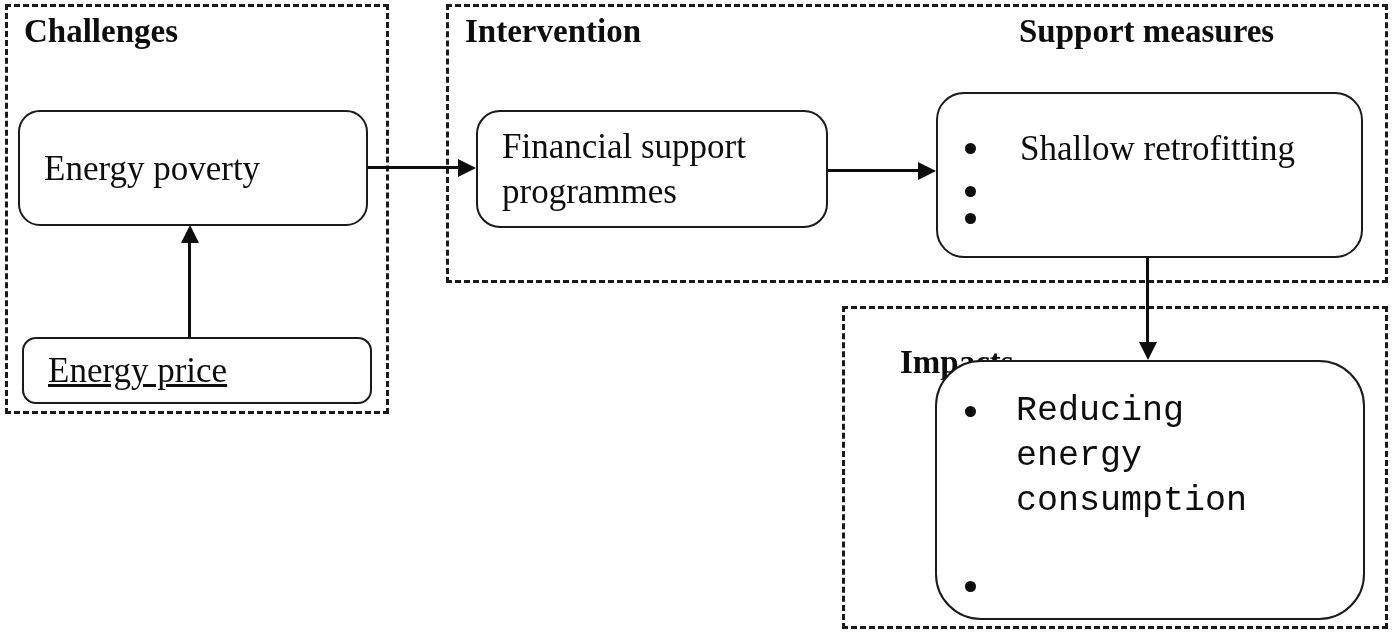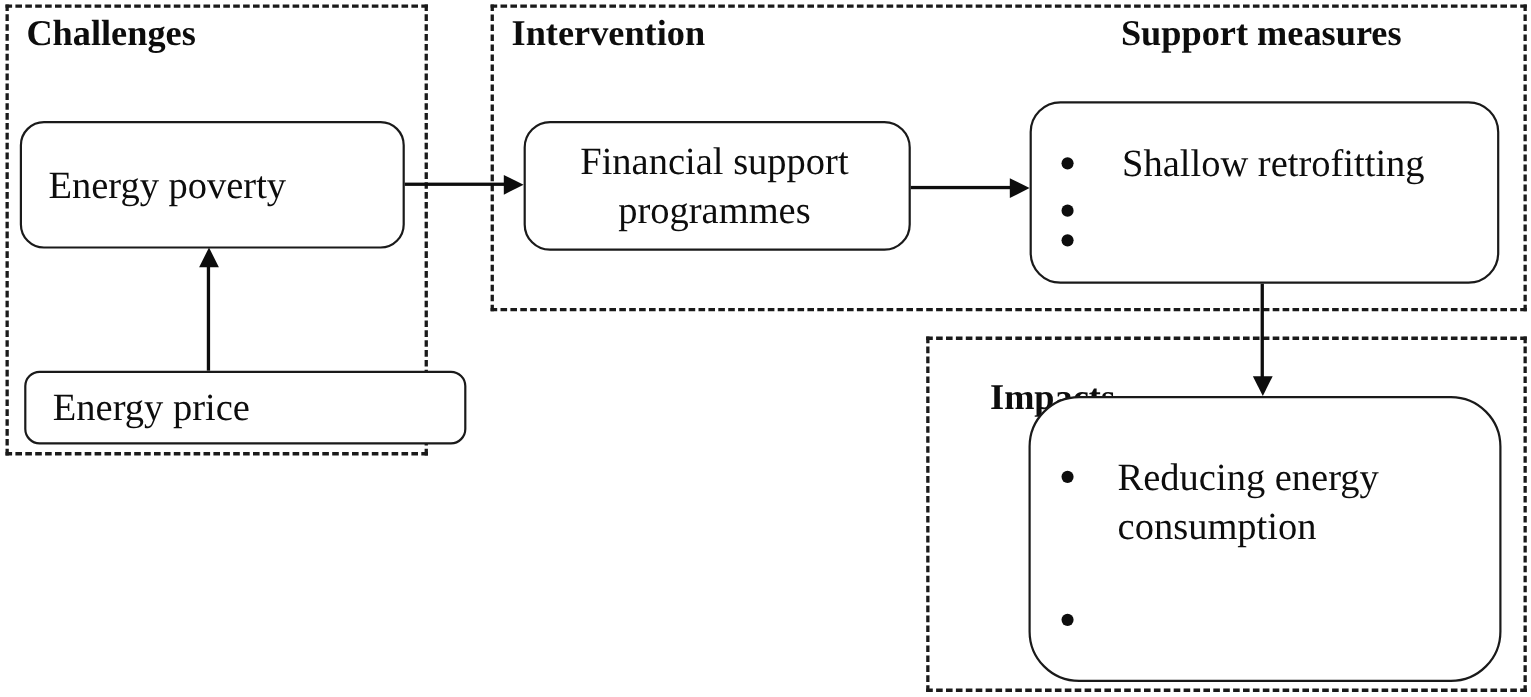--- a/index.html
+++ b/index.html
@@ -39,25 +39,25 @@
     box-sizing: border-box;
     background: #ffffff;
     display: flex;
     align-items: center;
     font-size: 35px;
     line-height: 45px;
     color: #0d0d0d;
   }
   .node .node-label { display: block; }
   #energy-poverty-box { left: 18px;  top: 110px; width: 350px; height: 116px; border-radius: 22px; padding-left: 24px; }
-  #energy-price-box   { left: 22px;  top: 337px; width: 402px; height: 67px;  border-radius: 14px; padding-left: 24px; }
-  #financial-box      { left: 476px; top: 110px; width: 352px; height: 118px; border-radius: 24px; padding-left: 24px; text-align: center; }
+  #energy-price-box   { left: 22px;  top: 337px; width: 350px; height: 67px;  border-radius: 14px; padding-left: 24px; text-decoration: underline; }
+  #financial-box      { left: 476px; top: 110px; width: 352px; height: 118px; border-radius: 24px; padding-left: 24px; }
   #financial-box .node-label { width: 295px; }
   #support-box        { left: 936px; top: 92px;  width: 427px; height: 166px; border-radius: 28px; }
-  #impacts-box        { left: 935px; top: 360px; width: 430px; height: 260px; border-radius: 46px; }
+  #impacts-box        { left: 935px; top: 360px; width: 430px; height: 260px; border-radius: 46px; font-family: Liberation Mono, monospace; }
   
   .bullet-list {
     list-style: none;
     margin: 0;
     padding: 0;
     width: 100%;
     display: flex;
     flex-direction: column;
     justify-content: center;
   }

